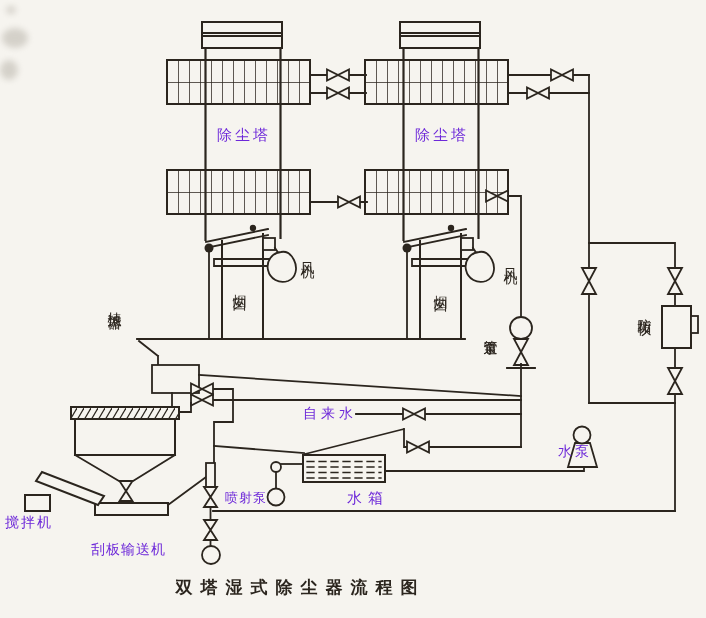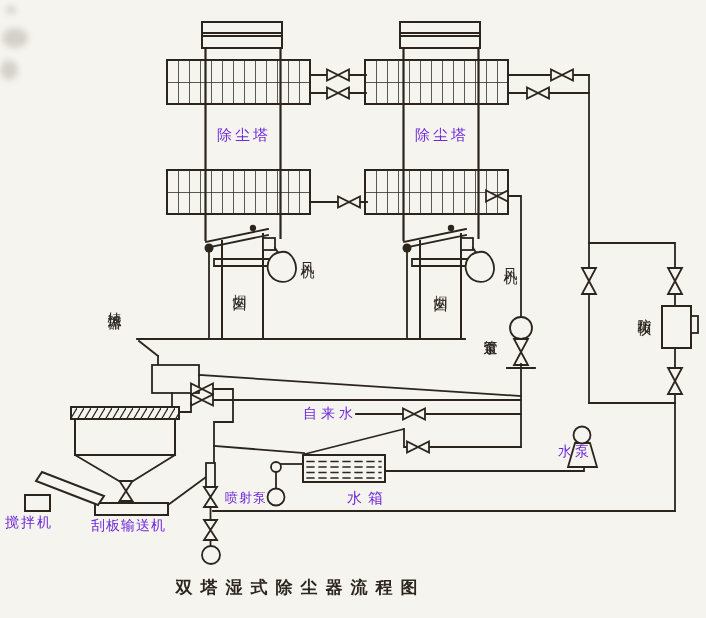--- a/index.html
+++ b/index.html
@@ -168,16 +168,16 @@
 
   <div class="vlabl" style="left:108px;top:301px;letter-spacing:2px;">植滤器</div>
   <div class="vlabl" style="left:484px;top:329px;letter-spacing:1px;">管道泵</div>
   <div class="vlabl" style="left:638px;top:307px;letter-spacing:2px;">防垢仪</div>
 
   <div class="lbl fs14s" style="left:303px;top:405px;">自来水</div>
   <div class="lbl fs15" style="left:347px;top:489px;letter-spacing:6px;">水箱</div>
   <div class="lbl" style="left:558px;top:443px;letter-spacing:3px;">水泵</div>
   <div class="lbl fs13" style="left:225px;top:480px;margin-top:10px;">喷射泵</div>
   <div class="lbl" style="left:5px;top:514px;letter-spacing:2px;">搅拌机</div>
-  <div class="lbl" style="left:91px;top:517px;letter-spacing:1px;text-align:right;">刮板输送机</div>
+  <div class="lbl" style="left:91px;top:541px;letter-spacing:1px;text-align:right;">刮板输送机</div>
 
   <div id="title-lbl">双塔湿式除尘器流程图</div>
 </div>
 
 </body></html>

